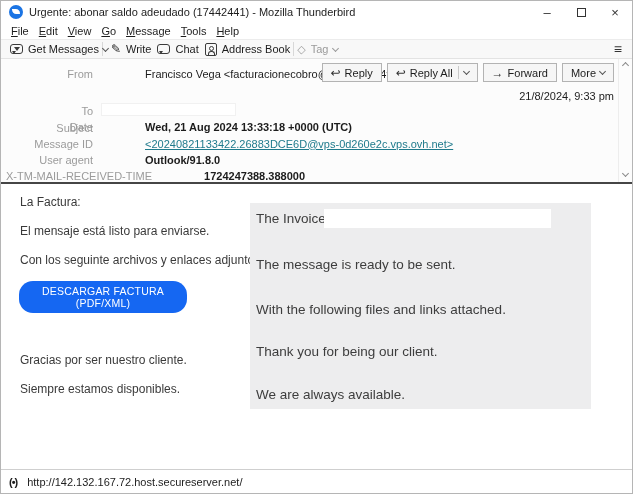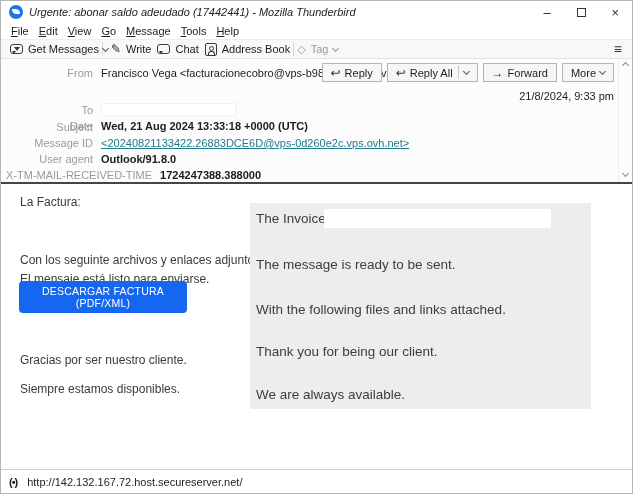--- a/index.html
+++ b/index.html
@@ -4,21 +4,21 @@
 <style>
   * { margin:0; padding:0; box-sizing:border-box; }
   html,body { background:#d9d9d9; }
   body { font-family:"Liberation Sans", sans-serif; }
   .window{
     position:relative; width:633px; height:494px; background:#ffffff;
     border:1px solid #b5b5b5; overflow:hidden;
   }
   
   .titlebar{ position:absolute; top:0; left:0; width:100%; height:22px; background:#ffffff;
-    display:flex; align-items:center;font-style:italic; }
+    display:flex; align-items:center; }
   .app-icon{ width:14px; height:14px; border-radius:50%; background:#1b74e4; margin:0 6px 0 8px;
     position:relative; flex:0 0 auto; }
   .app-icon::after{ content:""; position:absolute; left:3px; top:4px; width:8px; height:5px;
     background:#ffffff; border-radius:0 5px 1px 5px; }
   .win-title{ font-size:11px; color:#1d1d1d; white-space:nowrap; }
   .win-controls{ margin-left:auto; display:flex; height:100%; }
   .wc{ width:34px; height:100%; display:flex; align-items:center; justify-content:center;
     font-size:13px; color:#333; cursor:default; }
   .maxbox{ width:9px; height:9px; border:1.2px solid #333; display:inline-block; }
   
@@ -44,21 +44,21 @@
   .abook{ position:relative; width:12px; height:13px; border:1.3px solid #3a3a3a; border-radius:2px; }
   .abook::before{ content:""; position:absolute; left:3px; top:2px; width:3px; height:3px;
     border-radius:50%; border:1px solid #3a3a3a; }
   .abook::after{ content:""; position:absolute; left:2px; top:7px; width:5px; height:3px;
     border:1px solid #3a3a3a; border-bottom:none; border-radius:3px 3px 0 0; }
   .tag-glyph{ font-size:11px; color:#9a9a9a; line-height:1; }
   .tag-label{ color:#9a9a9a; }
   .hamburger{ margin-left:auto; font-size:14px; color:#333; padding:0 4px; }
   
   .headerpane{ position:absolute; top:58px; left:0; width:100%; height:123px; background:#fcfcfc; }
-  .hrow{ position:absolute; left:0; height:13px; display:flex; align-items:flex-start; font-size:11px; }
+  .hrow{ position:absolute; left:0; height:13px; display:flex; align-items:center; font-size:11px;gap:44px; }
   .hlabel{ width:92px; text-align:right; color:#9b9b9b; flex:0 0 auto; }
   .hvalue{ margin-left:8px; color:#1c1c1c; white-space:nowrap; }
   .hvalue.bold{ font-weight:700; }
   .hvalue.semi{ font-weight:600; }
   .hvalue.link{ color:#1f7a8c; text-decoration:underline; }
   .star{ font-size:11px; color:#333; margin-left:4px; }
   .to-box{ position:absolute; left:100px; top:99px; width:135px; height:13px; background:#ffffff;
     border:1px solid #f1f1f1; }
   .actions{ position:absolute; top:4px; right:18px; display:flex; gap:5px; }
   .act-btn{ display:flex; align-items:center; gap:4px; height:19px; padding:0 8px;
@@ -68,21 +68,21 @@
   .display-date{ position:absolute; top:31px; right:18px; font-size:11px; color:#1d1d1d; }
   .hscroll{ position:absolute; top:0; right:0; width:14px; height:100%; border-left:1px solid #ededed;
     display:flex; flex-direction:column; justify-content:space-between; align-items:center; padding:4px 0; }
   .hscroll .chev{ border-color:#8a8a8a; }
   
   .dark-sep{ position:absolute; top:181px; left:0; width:100%; height:2px; background:#454545; }
   
   .msgbody{ position:absolute; top:183px; left:13px; width:100%; height:287px; background:#ffffff;text-decoration:underline; }
   .es-line{ position:absolute; left:6px; font-size:12px; color:#3a3a3a; white-space:nowrap; }
   .download-btn{ position:absolute; left:5px; top:97px; width:168px; height:32px;
-    background:#1567f2; border:none; border-radius:4px; color:#ffffff; font-size:10.5px;
+    background:#1567f2; border:none; border-radius:14px; color:#ffffff; font-size:10.5px;
     font-family:"Liberation Sans", sans-serif; letter-spacing:0.2px; }
   .gray-panel{ position:absolute; left:236px; top:19px; width:341px; height:206px; background:#ededee; }
   .en-line{ position:absolute; left:6px; font-size:13.5px; color:#3d3d3d; white-space:nowrap; }
   .redact-box{ position:absolute; left:74px; top:6px; width:227px; height:19px; background:#ffffff; }
   
   .statusbar{ position:absolute; bottom:0; left:0; width:100%; height:24px; background:#ffffff;
     border-top:1px solid #cfcfcf; display:flex; align-items:center; }
   .bcast{ font-size:11px; font-weight:700; color:#1d1d1d; margin:0 10px 0 8px; letter-spacing:-1px; }
   .status-url{ font-size:11px; color:#1d1d1d; }
 </style>
@@ -206,21 +206,21 @@
     <div class="hscroll">
       <span class="chev up"></span>
       <span class="chev"></span>
     </div>
   </div>
 
   <div class="dark-sep"></div>
 
   <div class="msgbody">
     <div class="es-line" style="top:11px;">La Factura:</div>
-    <div class="es-line" style="top:40px;margin-top:48px;">El mensaje está listo para enviarse.</div>
+    <div class="es-line" style="top:40px;">El mensaje está listo para enviarse.</div>
     <div class="es-line" style="top:69px;">Con los seguinte archivos y enlaces adjunto.</div>
     <button class="download-btn">DESCARGAR FACTURA (PDF/XML)</button>
     <div class="es-line" style="top:169px;">Gracias por ser nuestro cliente.</div>
     <div class="es-line" style="top:198px;">Siempre estamos disponibles.</div>
 
     <div class="gray-panel">
       <div class="en-line" style="top:8px;">The Invoice:</div>
       <div class="redact-box"></div>
       <div class="en-line" style="top:54px;">The message is ready to be sent.</div>
       <div class="en-line" style="top:99px;">With the following files and links attached.</div>

